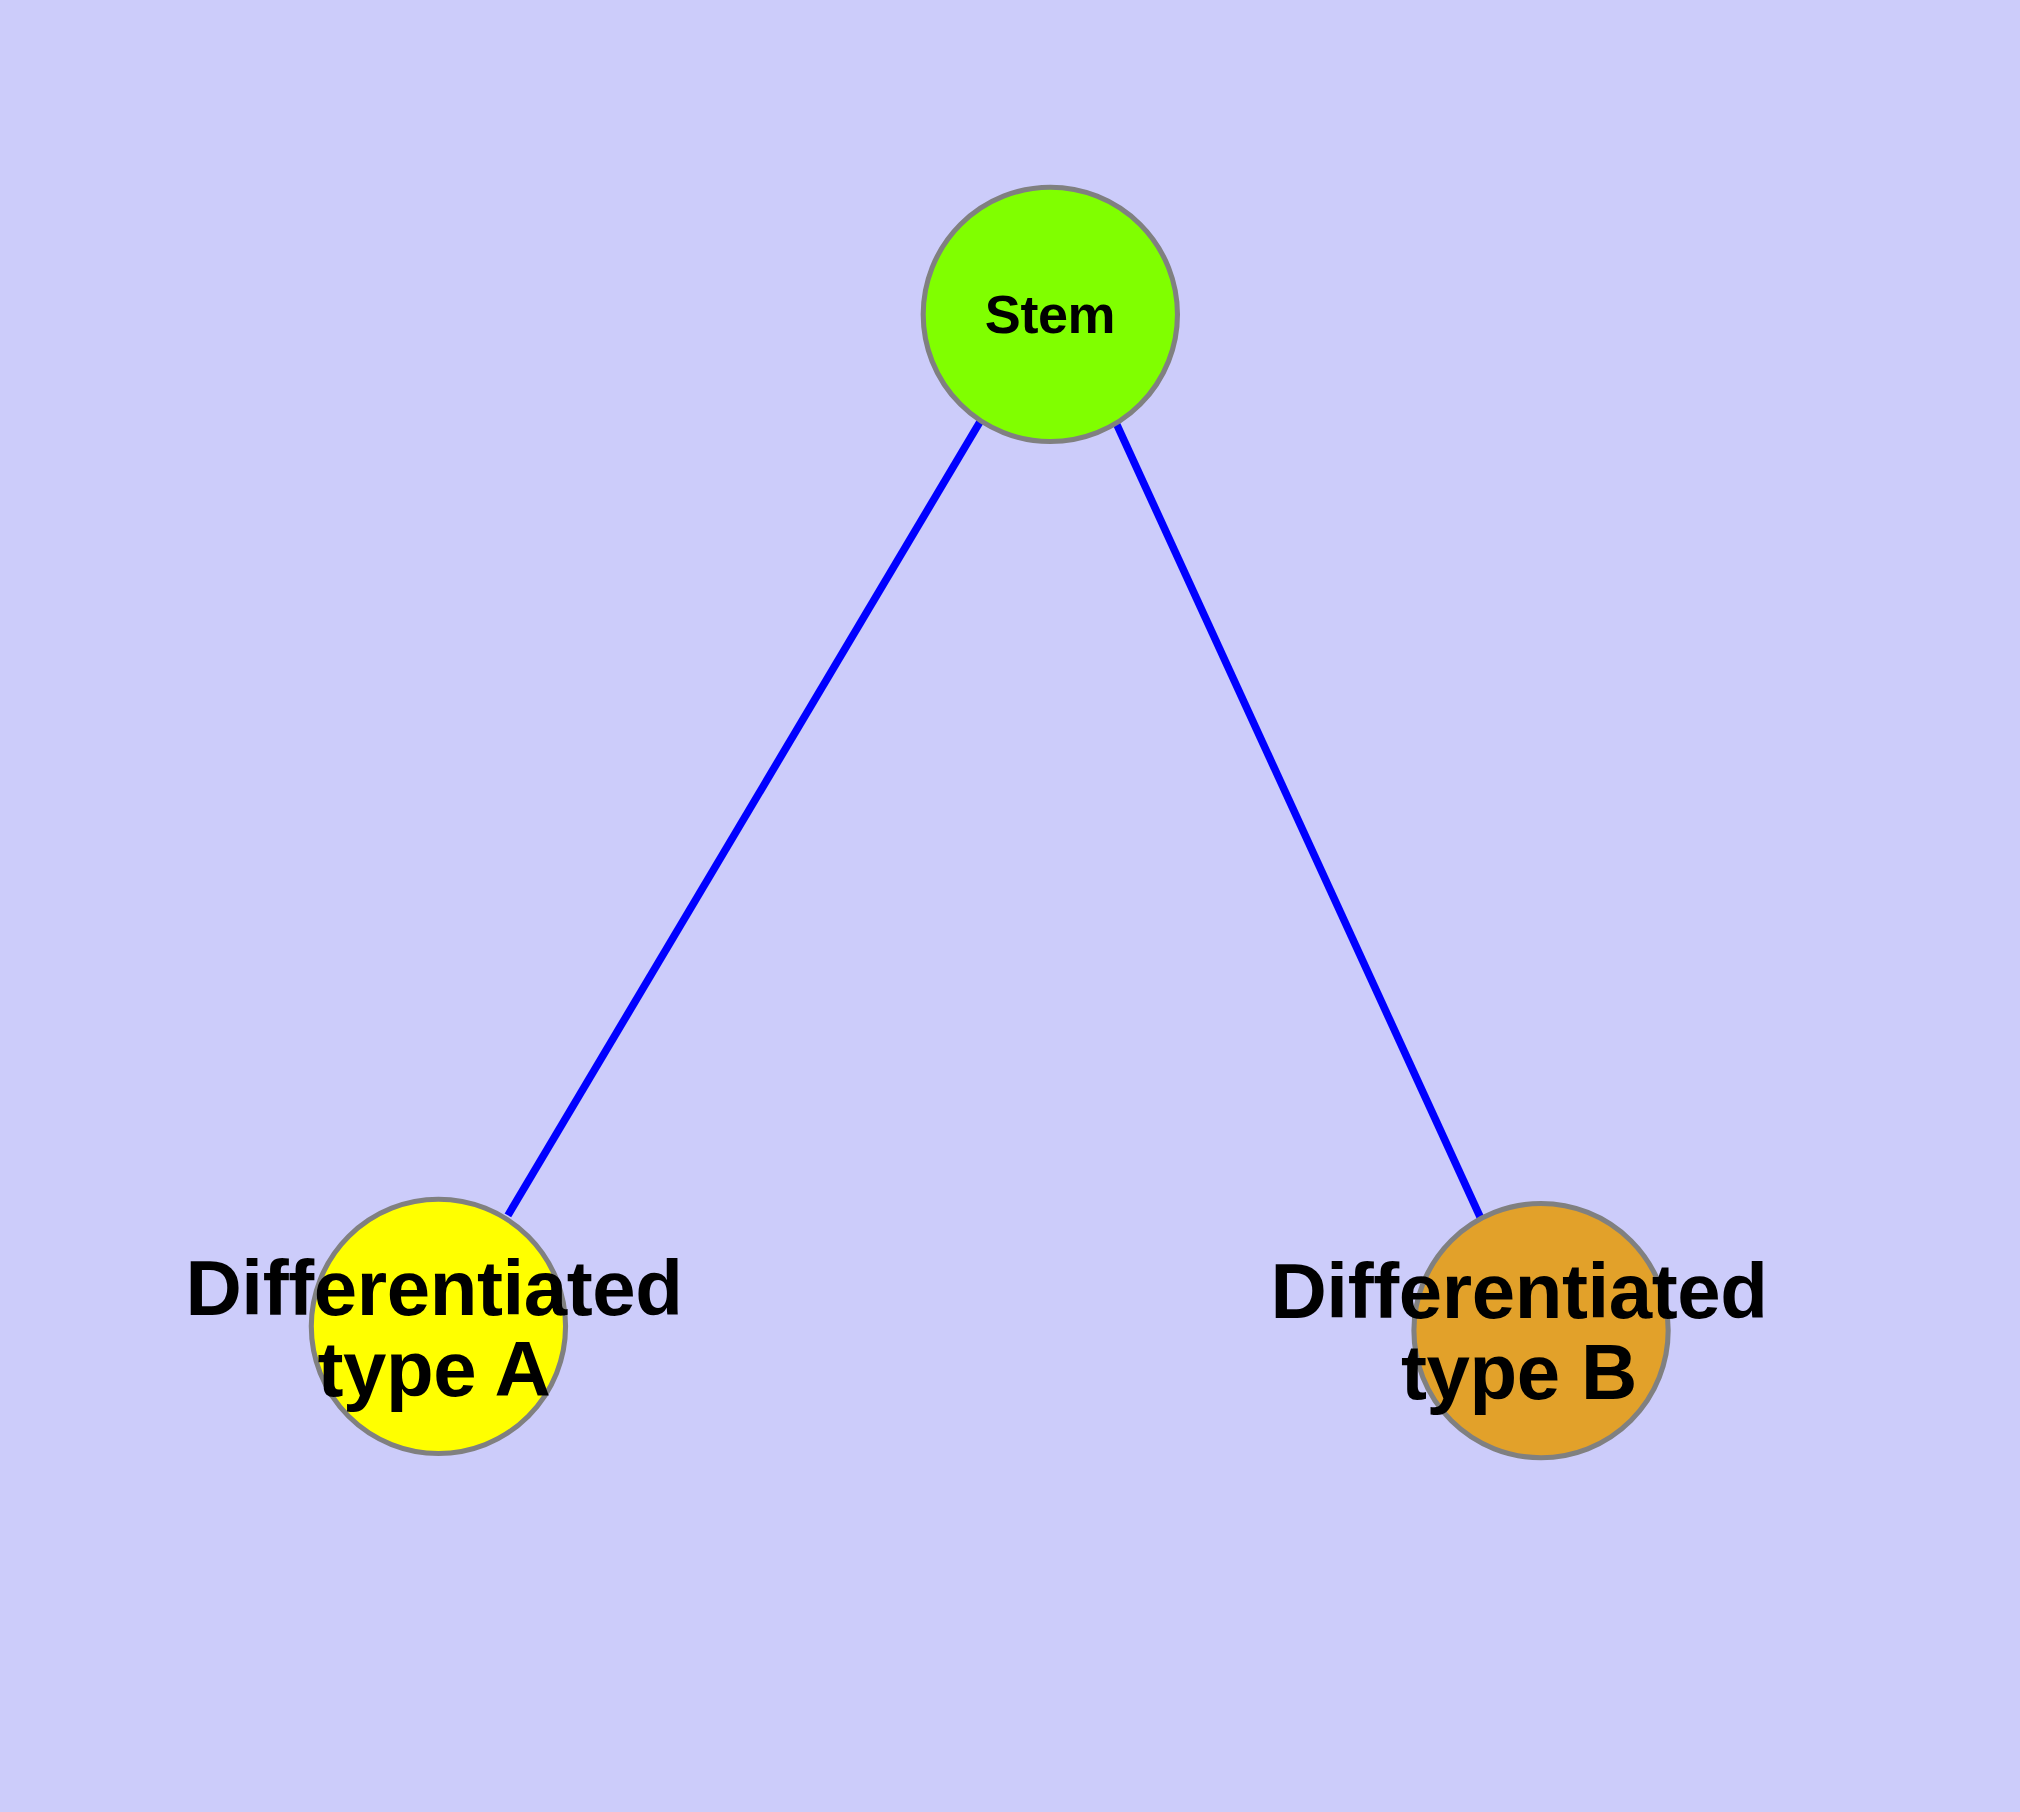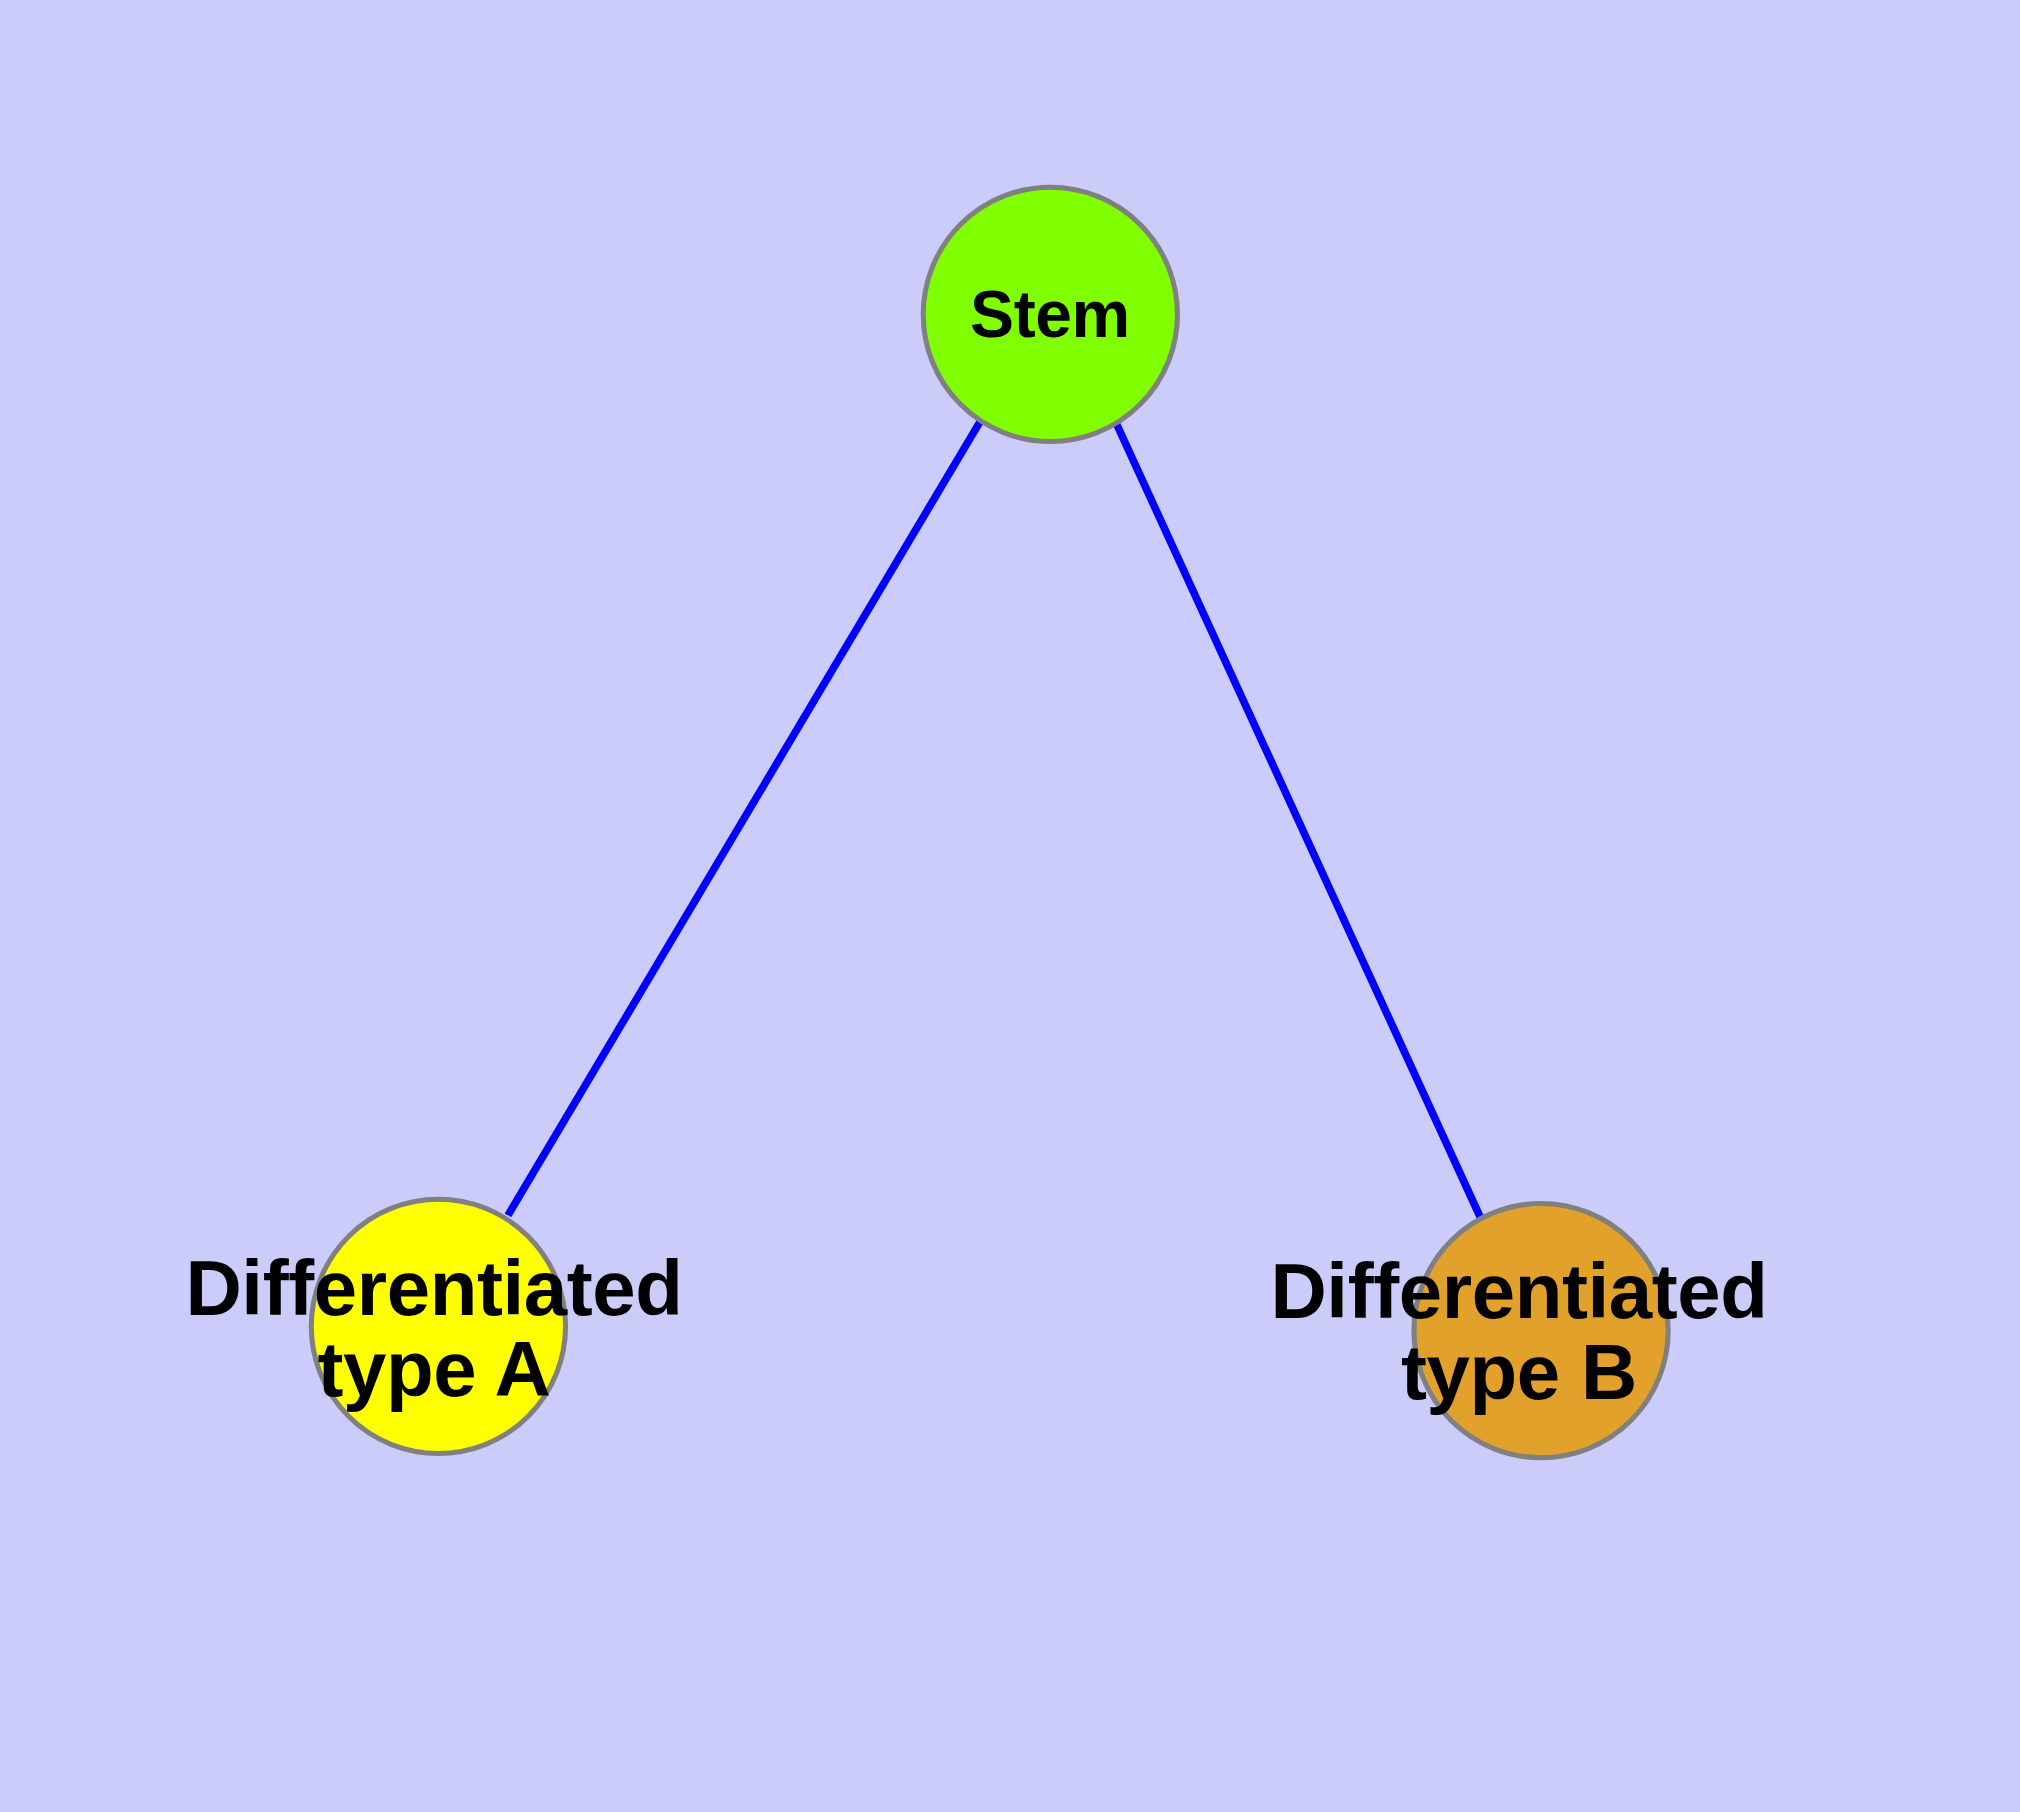--- a/index.html
+++ b/index.html
@@ -30,21 +30,21 @@
     text-align: center;
     line-height: 1.04;
     white-space: pre;
     pointer-events: none;
     letter-spacing: -0.4px;
   }
   #label-stem {
     left: 1050px;
     top: 314px;
     transform: translate(-50%, -50%);
-    font-size: 66px;
+    font-size: 54px;
   }
   #label-type-a {
     left: 434px;
     top: 1329px;
     transform: translate(-50%, -50%);
     font-size: 78px;
   }
   #label-type-b {
     left: 1519px;
     top: 1332px;

